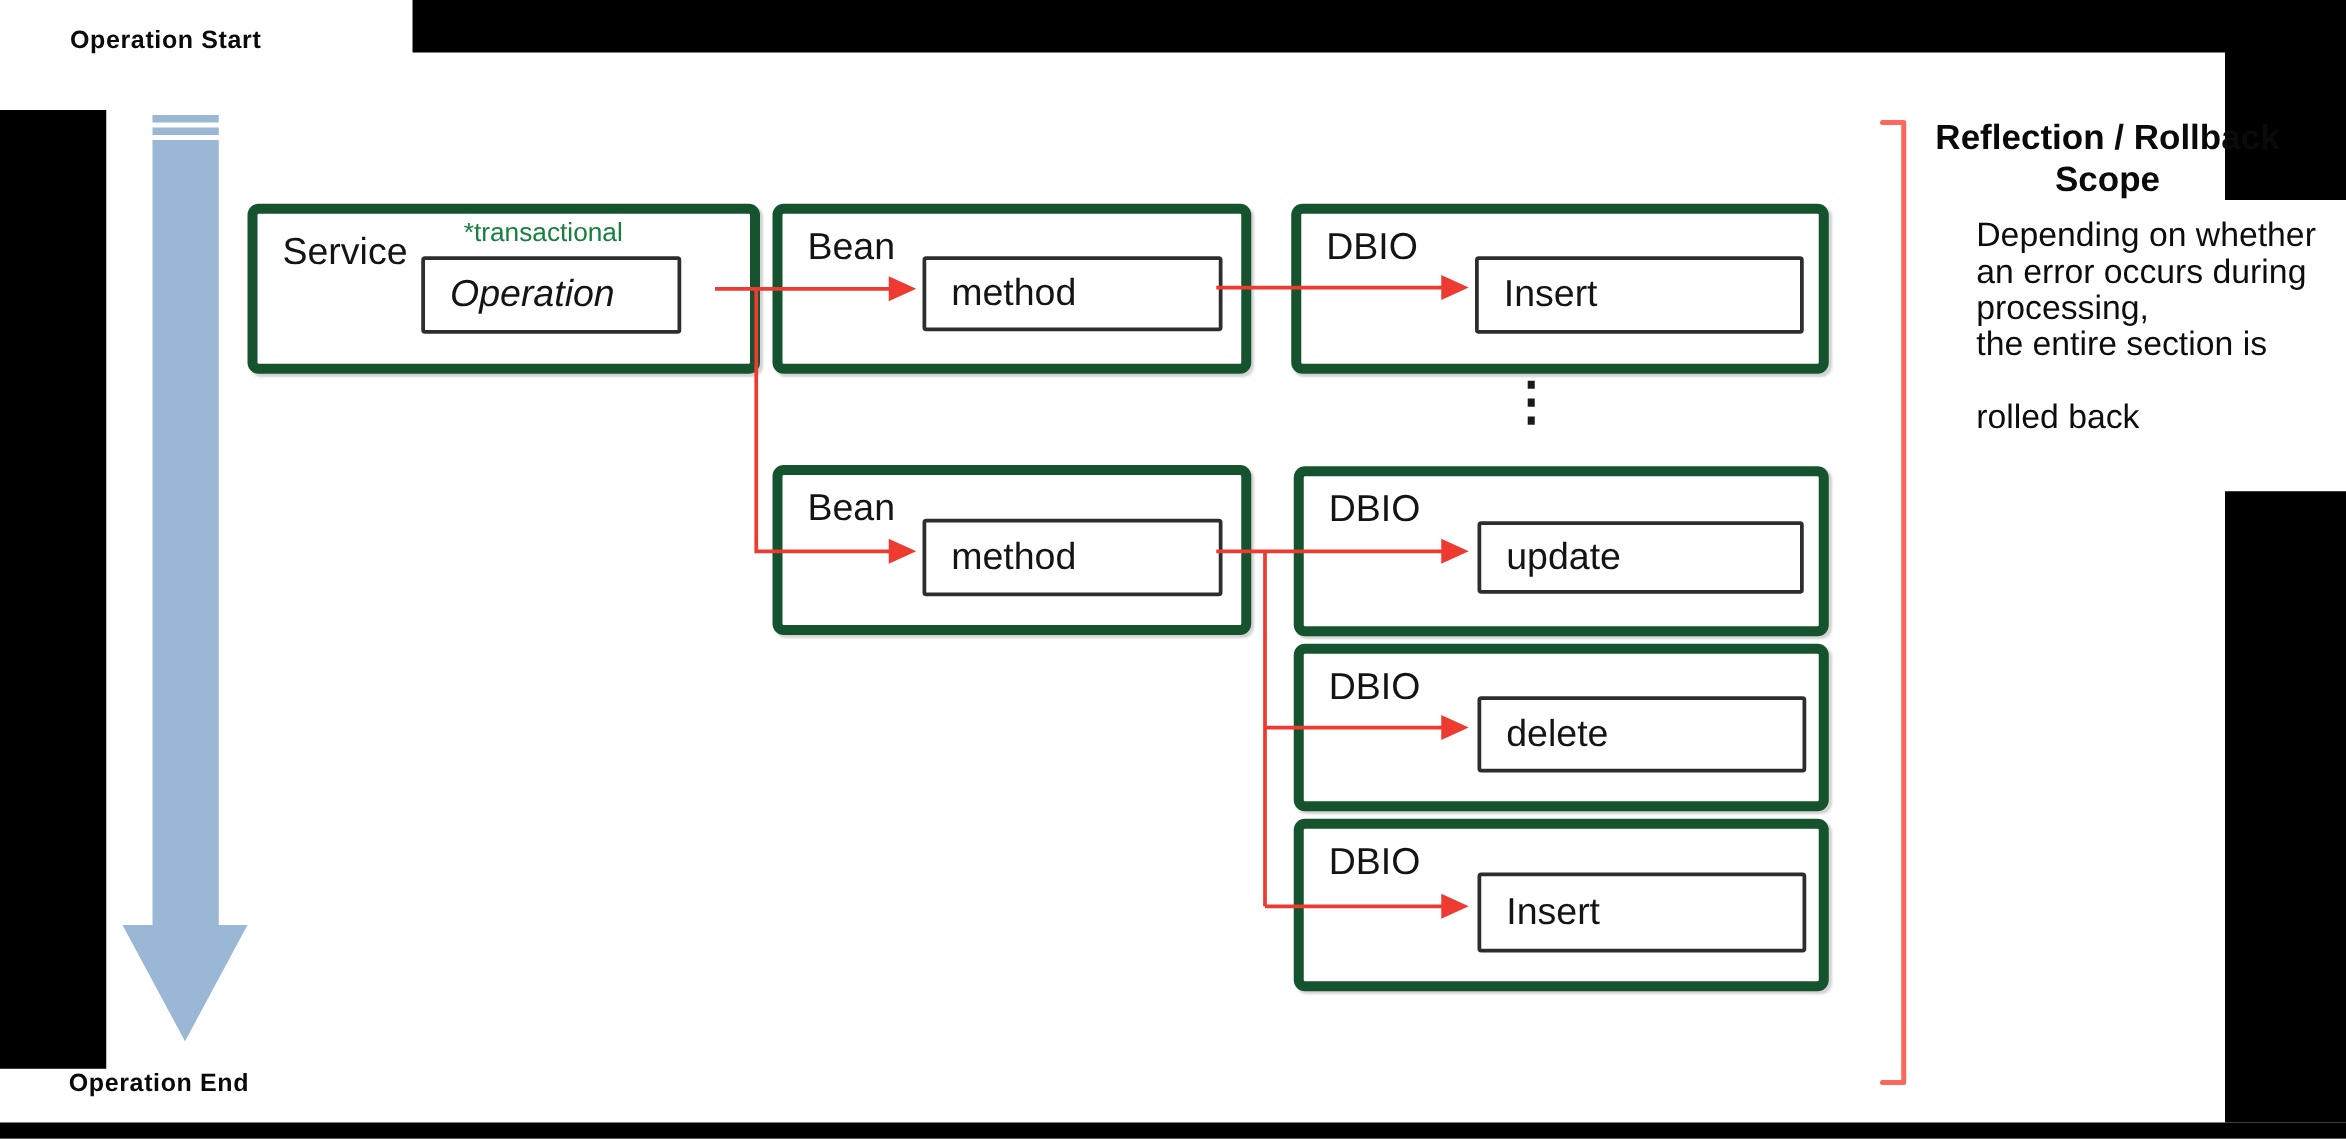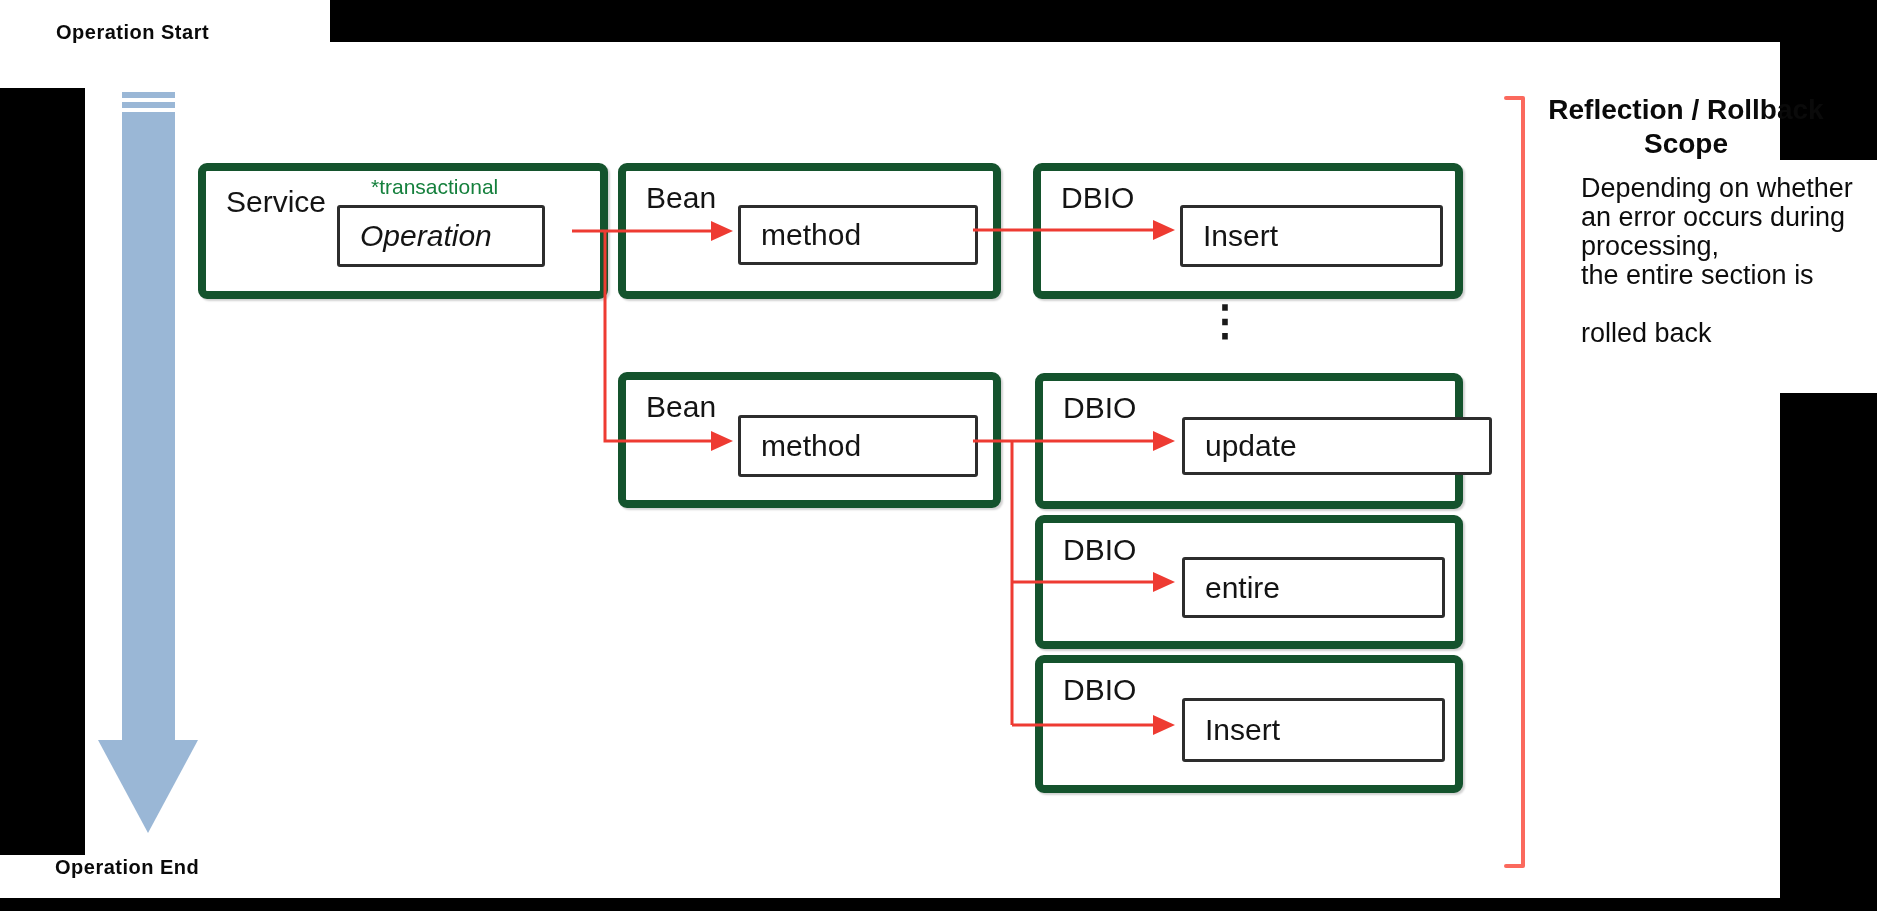--- a/index.html
+++ b/index.html
@@ -69,26 +69,26 @@
 
   <div class="ellipsis">⋮</div>
 
   <div class="obox" style="left:618px;top:372px;width:367px;height:120px;">
     <div class="olabel">Bean</div>
     <div class="ibox" style="left:112px;top:35px;width:240px;height:62px;">method</div>
   </div>
 
   <div class="obox" style="left:1035px;top:373px;width:412px;height:120px;">
     <div class="olabel">DBIO</div>
-    <div class="ibox" style="left:139px;top:36px;width:310px;height:58px;">update</div>
+    <div class="ibox" style="left:139px;top:36px;width:261px;height:58px;">update</div>
   </div>
 
   <div class="obox" style="left:1035px;top:515px;width:412px;height:118px;">
     <div class="olabel">DBIO</div>
-    <div class="ibox" style="left:139px;top:34px;width:263px;height:61px;">entire</div>
+    <div class="ibox" style="left:139px;top:34px;width:263px;height:61px;">delete</div>
   </div>
 
   <div class="obox" style="left:1035px;top:655px;width:412px;height:122px;">
     <div class="olabel">DBIO</div>
     <div class="ibox" style="left:139px;top:35px;width:263px;height:64px;">Insert</div>
   </div>
 
   <div class="scope-title" style="top:94px;">Reflection / Rollback</div>
   <div class="scope-title" style="top:128px;">Scope</div>
   <div class="scope-line" style="top:173px;">Depending on whether</div>

